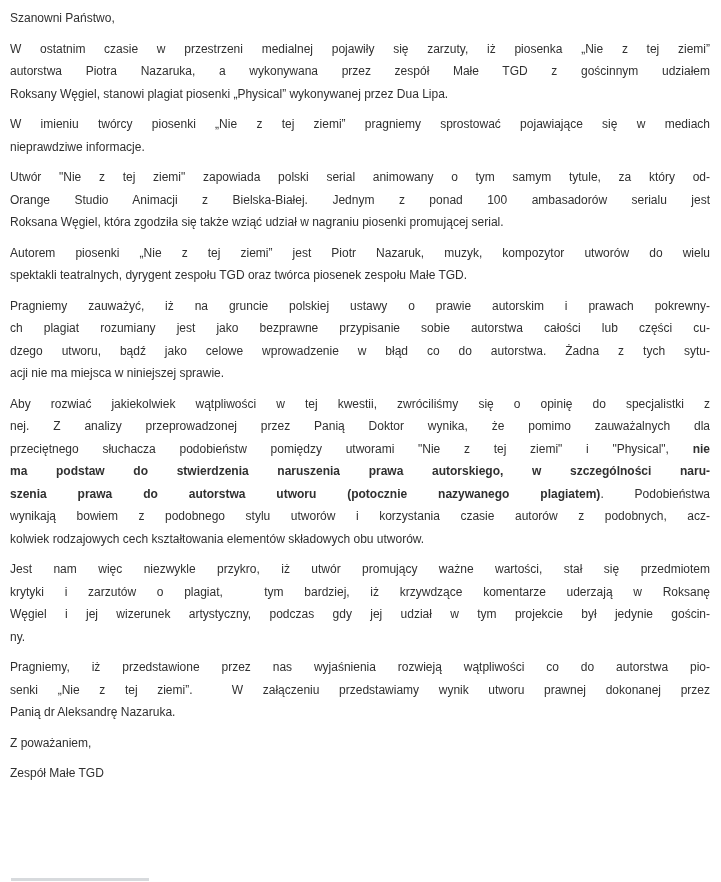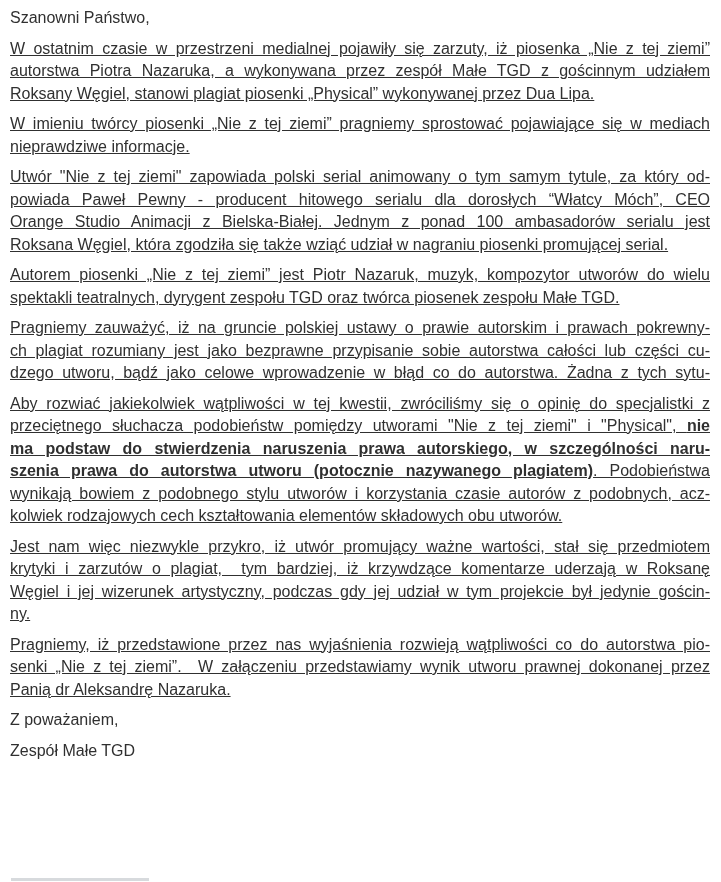--- a/index.html
+++ b/index.html
@@ -12,36 +12,35 @@
     height: 882px;
     overflow: hidden;
     position: relative;
     font-family: "Liberation Sans", "DejaVu Sans", sans-serif;
   }
   .letter {
     position: absolute;
     left: 10px;
     top: 7px;
     width: 700px;
-    font-size: 16px;
+    font-size: 12px;
     line-height: 22.5px;
     color: #303030;
   }
   .salutation, .closing, .signature {
     margin: 0 0 8px 0;
     text-align: left;
   }
   .closing {
   }
   .signature {
     margin-bottom: 0;
   }
   .para {
     margin: 0 0 8px 0;
-    text-decoration: underline;
   }
   .line {
     text-align: justify;
     text-align-last: justify;
     white-space: pre-wrap;
     overflow: hidden;
   }
   .line.last {
     text-align-last: left;
   }
@@ -69,35 +68,36 @@
         <div class="line"><span>W ostatnim czasie w przestrzeni medialnej pojawiły się zarzuty, iż piosenka „Nie z tej ziemi”</span></div>
         <div class="line"><span>autorstwa Piotra Nazaruka, a wykonywana przez zespół Małe TGD z gościnnym udziałem</span></div>
         <div class="line last"><span>Roksany Węgiel, stanowi plagiat piosenki „Physical” wykonywanej przez Dua Lipa.</span></div>
       </div>
       <div class="para">
         <div class="line"><span>W imieniu twórcy piosenki „Nie z tej ziemi” pragniemy sprostować pojawiające się w mediach</span></div>
         <div class="line last"><span>nieprawdziwe informacje.</span></div>
       </div>
       <div class="para">
         <div class="line"><span>Utwór "Nie z tej ziemi" zapowiada polski serial animowany o tym samym tytule, za który od-</span></div>
-        <div class="line"><span>powiada Paweł Pewny - producent hitowego serialu dla dorosłych “Włatcy Móch”, CEO</span></div>
         <div class="line"><span>Orange Studio Animacji z Bielska-Białej. Jednym z ponad 100 ambasadorów serialu jest</span></div>
         <div class="line last"><span>Roksana Węgiel, która zgodziła się także wziąć udział w nagraniu piosenki promującej serial.</span></div>
       </div>
       <div class="para">
         <div class="line"><span>Autorem piosenki „Nie z tej ziemi” jest Piotr Nazaruk, muzyk, kompozytor utworów do wielu</span></div>
         <div class="line last"><span>spektakli teatralnych, dyrygent zespołu TGD oraz twórca piosenek zespołu Małe TGD.</span></div>
       </div>
       <div class="para">
         <div class="line"><span>Pragniemy zauważyć, iż na gruncie polskiej ustawy o prawie autorskim i prawach pokrewny-</span></div>
         <div class="line"><span>ch plagiat rozumiany jest jako bezprawne przypisanie sobie autorstwa całości lub części cu-</span></div>
         <div class="line"><span>dzego utworu, bądź jako celowe wprowadzenie w błąd co do autorstwa. Żadna z tych sytu-</span></div>
+        <div class="line last"><span>acji nie ma miejsca w niniejszej sprawie.</span></div>
       </div>
       <div class="para">
         <div class="line"><span>Aby rozwiać jakiekolwiek wątpliwości w tej kwestii, zwróciliśmy się o opinię do specjalistki z</span></div>
+        <div class="line"><span>nej. Z analizy przeprowadzonej przez Panią Doktor wynika, że pomimo zauważalnych dla</span></div>
         <div class="line"><span>przeciętnego słuchacza podobieństw pomiędzy utworami "Nie z tej ziemi" i "Physical", </span><span class="b">nie</span></div>
         <div class="line"><span class="b">ma podstaw do stwierdzenia naruszenia prawa autorskiego, w szczególności naru-</span></div>
         <div class="line"><span class="b">szenia prawa do autorstwa utworu (potocznie nazywanego plagiatem)</span><span>. Podobieństwa</span></div>
         <div class="line"><span>wynikają bowiem z podobnego stylu utworów i korzystania czasie autorów z podobnych, acz-</span></div>
         <div class="line last"><span>kolwiek rodzajowych cech kształtowania elementów składowych obu utworów.</span></div>
       </div>
       <div class="para">
         <div class="line"><span>Jest nam więc niezwykle przykro, iż utwór promujący ważne wartości, stał się przedmiotem</span></div>
         <div class="line"><span>krytyki i zarzutów o plagiat,  tym bardziej, iż krzywdzące komentarze uderzają w Roksanę</span></div>
         <div class="line"><span>Węgiel i jej wizerunek artystyczny, podczas gdy jej udział w tym projekcie był jedynie gościn-</span></div>

